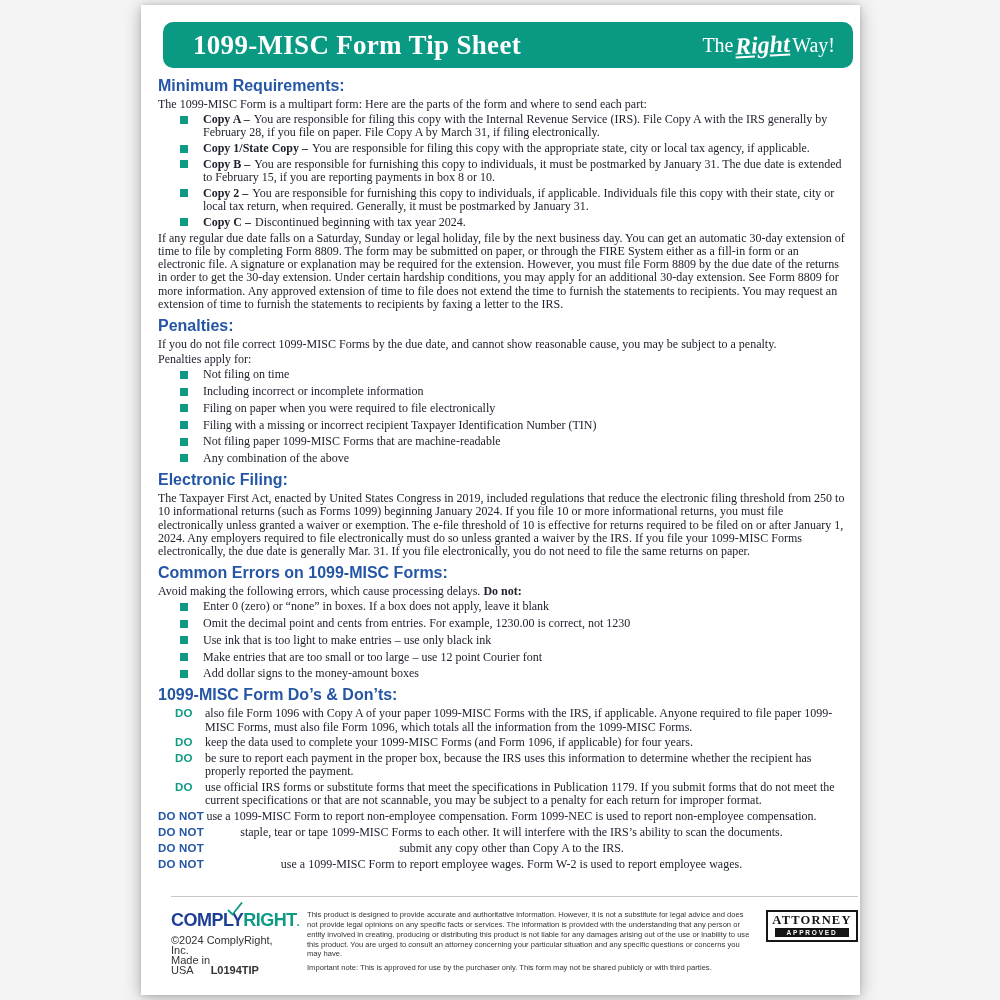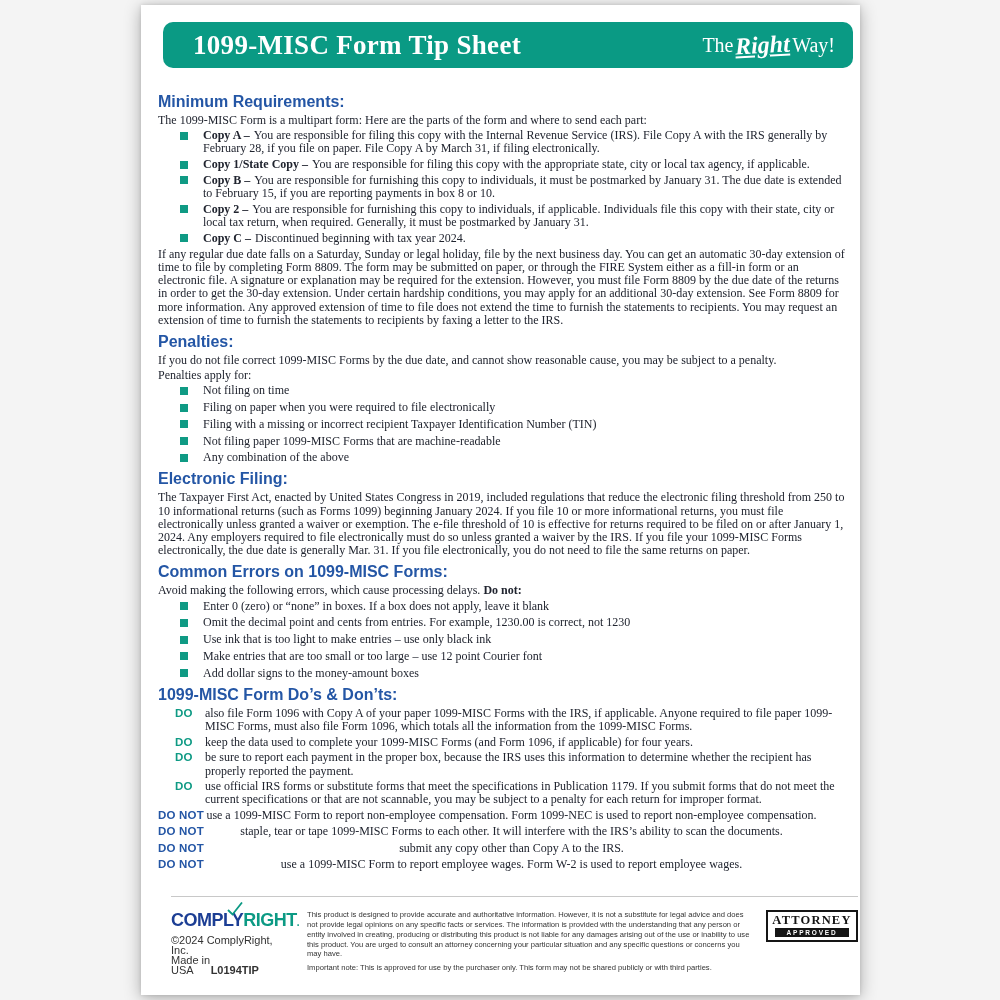--- a/index.html
+++ b/index.html
@@ -13,21 +13,21 @@
                 font-family:"Liberation Serif",serif;letter-spacing:.3px;}
   .brand{position:absolute;right:18px;top:0;height:46px;display:flex;align-items:center;
          font-family:"Liberation Serif",serif;}
   .brand .b-the,.brand .b-way{font-size:20px;}
   .brand .b-right{font-size:24px;font-style:italic;font-weight:700;margin:0 2px;
                   text-decoration:underline;transform:rotate(-3deg);display:inline-block;}
   
   .content{position:absolute;left:17px;top:72px;width:687px;font-size:12px;line-height:13.2px;color:#20242f;}
   h2{font-family:"Liberation Sans",sans-serif;font-weight:700;font-size:16px;line-height:18px;
      color:#2456a5;margin:6px 0 3px 0;}
-  h2.first{margin-top:16px;}
+  h2.first{margin-top:0;}
   p.body{margin:0 0 2px 0;}
   ul.sq-list{list-style:none;margin:2px 0 3px 0;padding:0;}
   ul.sq-list li{position:relative;padding-left:45px;margin:0 0 2.5px 0;}
   ul.sq-list.gap li{margin-bottom:3.5px;}
   .sq{position:absolute;left:22px;top:2.5px;width:8px;height:8px;background:#0f9a84;}
   .lead{font-weight:700;margin-right:4px;}
   b.inbold{font-weight:700;}
   .do-item{position:relative;margin:0 0 2.5px 17px;padding-left:30px;}
   .do-label{position:absolute;left:0;top:0;font-family:"Liberation Sans",sans-serif;font-weight:700;
             font-size:11.5px;color:#0f9a84;letter-spacing:.2px;}
@@ -83,20 +83,21 @@
       <li><span class="sq"></span><span class="lead">Copy 2 –</span><span>You are responsible for furnishing this copy to individuals, if applicable. Individuals file this copy with their state, city or local tax return, when required. Generally, it must be postmarked by January 31.</span></li>
       <li><span class="sq"></span><span class="lead">Copy C –</span><span>Discontinued beginning with tax year 2024.</span></li>
     </ul>
     <p class="body">If any regular due date falls on a Saturday, Sunday or legal holiday, file by the next business day. You can get an automatic 30-day extension of time to file by completing Form 8809. The form may be submitted on paper, or through the FIRE System either as a fill-in form or an electronic file. A signature or explanation may be required for the extension. However, you must file Form 8809 by the due date of the returns in order to get the 30-day extension. Under certain hardship conditions, you may apply for an additional 30-day extension. See Form 8809 for more information. Any approved extension of time to file does not extend the time to furnish the statements to recipients. You may request an extension of time to furnish the statements to recipients by faxing a letter to the IRS.</p>
 
     <h2>Penalties:</h2>
     <p class="body">If you do not file correct 1099-MISC Forms by the due date, and cannot show reasonable cause, you may be subject to a penalty.</p>
     <p class="body">Penalties apply for:</p>
     <ul class="sq-list gap">
       <li><span class="sq"></span><span>Not filing on time</span></li>
+      <li><span class="sq"></span><span>Including incorrect or incomplete information</span></li>
       <li><span class="sq"></span><span>Filing on paper when you were required to file electronically</span></li>
       <li><span class="sq"></span><span>Filing with a missing or incorrect recipient Taxpayer Identification Number (TIN)</span></li>
       <li><span class="sq"></span><span>Not filing paper 1099-MISC Forms that are machine-readable</span></li>
       <li><span class="sq"></span><span>Any combination of the above</span></li>
     </ul>
 
     <h2>Electronic Filing:</h2>
     <p class="body">The Taxpayer First Act, enacted by United States Congress in 2019, included regulations that reduce the electronic filing threshold from 250 to 10 informational returns (such as Forms 1099) beginning January 2024. If you file 10 or more informational returns, you must file electronically unless granted a waiver or exemption. The e-file threshold of 10 is effective for returns required to be filed on or after January 1, 2024. Any employers required to file electronically must do so unless granted a waiver by the IRS. If you file your 1099-MISC Forms electronically, the due date is generally Mar. 31. If you file electronically, you do not need to file the same returns on paper.</p>
 
     <h2>Common Errors on 1099-MISC Forms:</h2>

